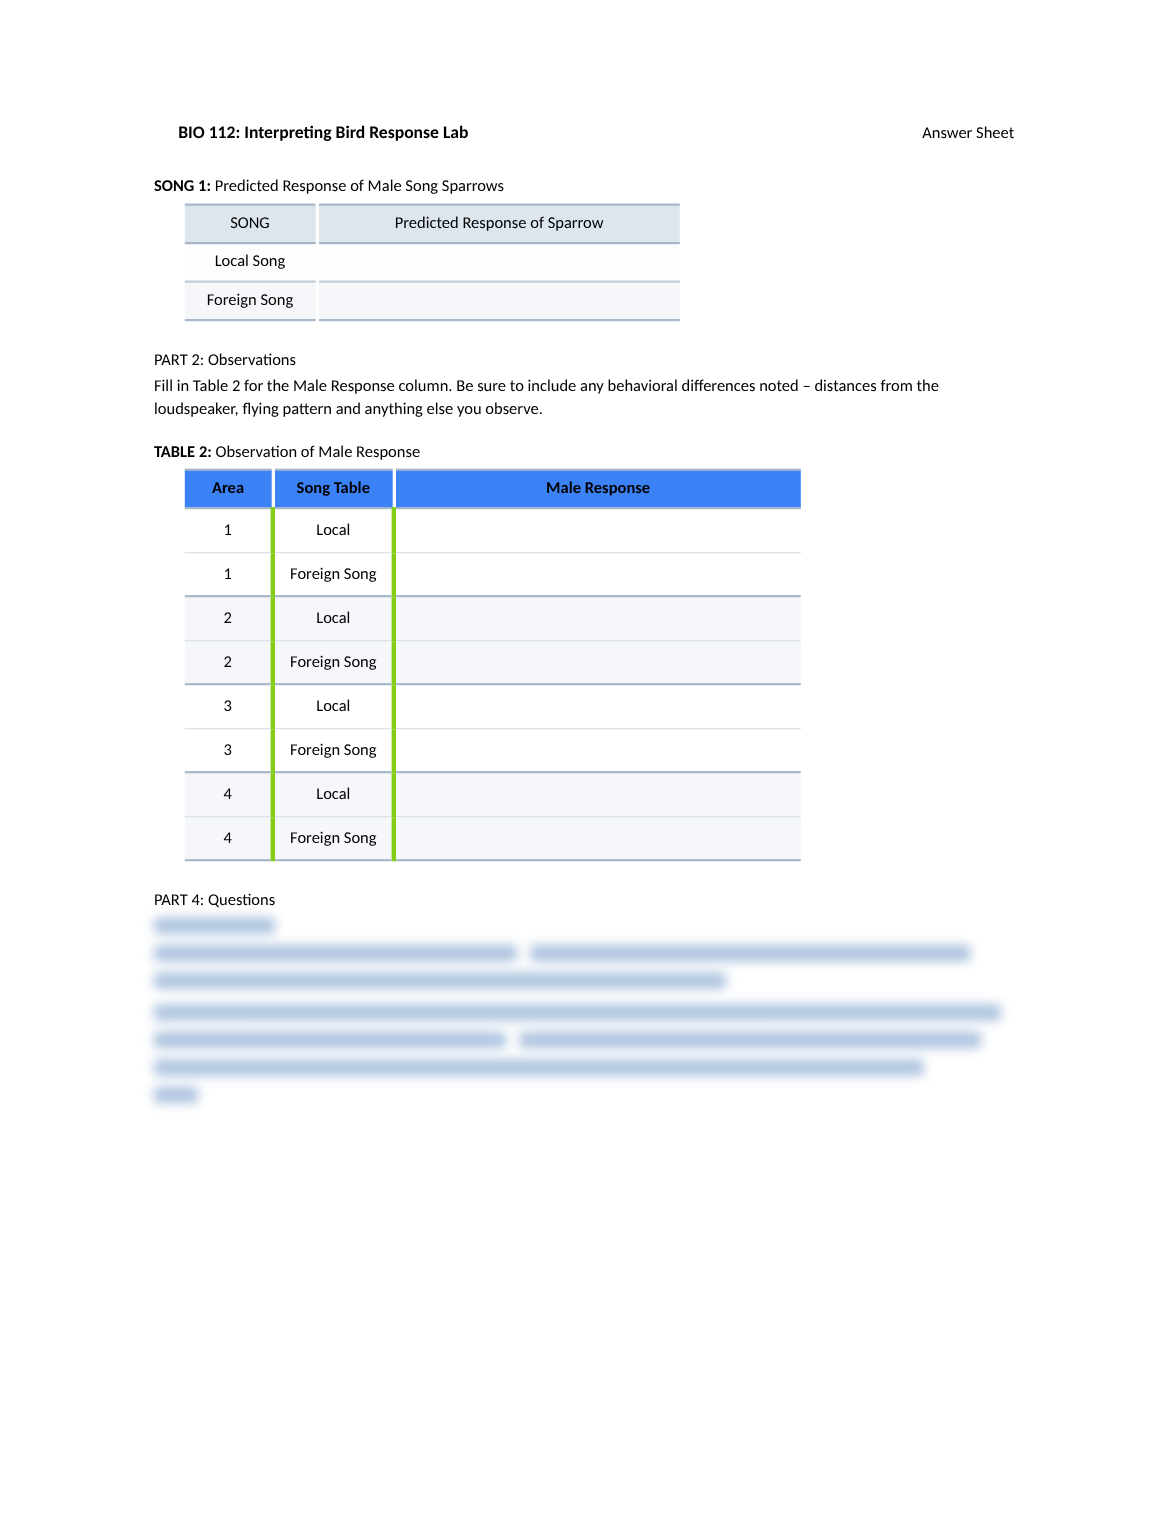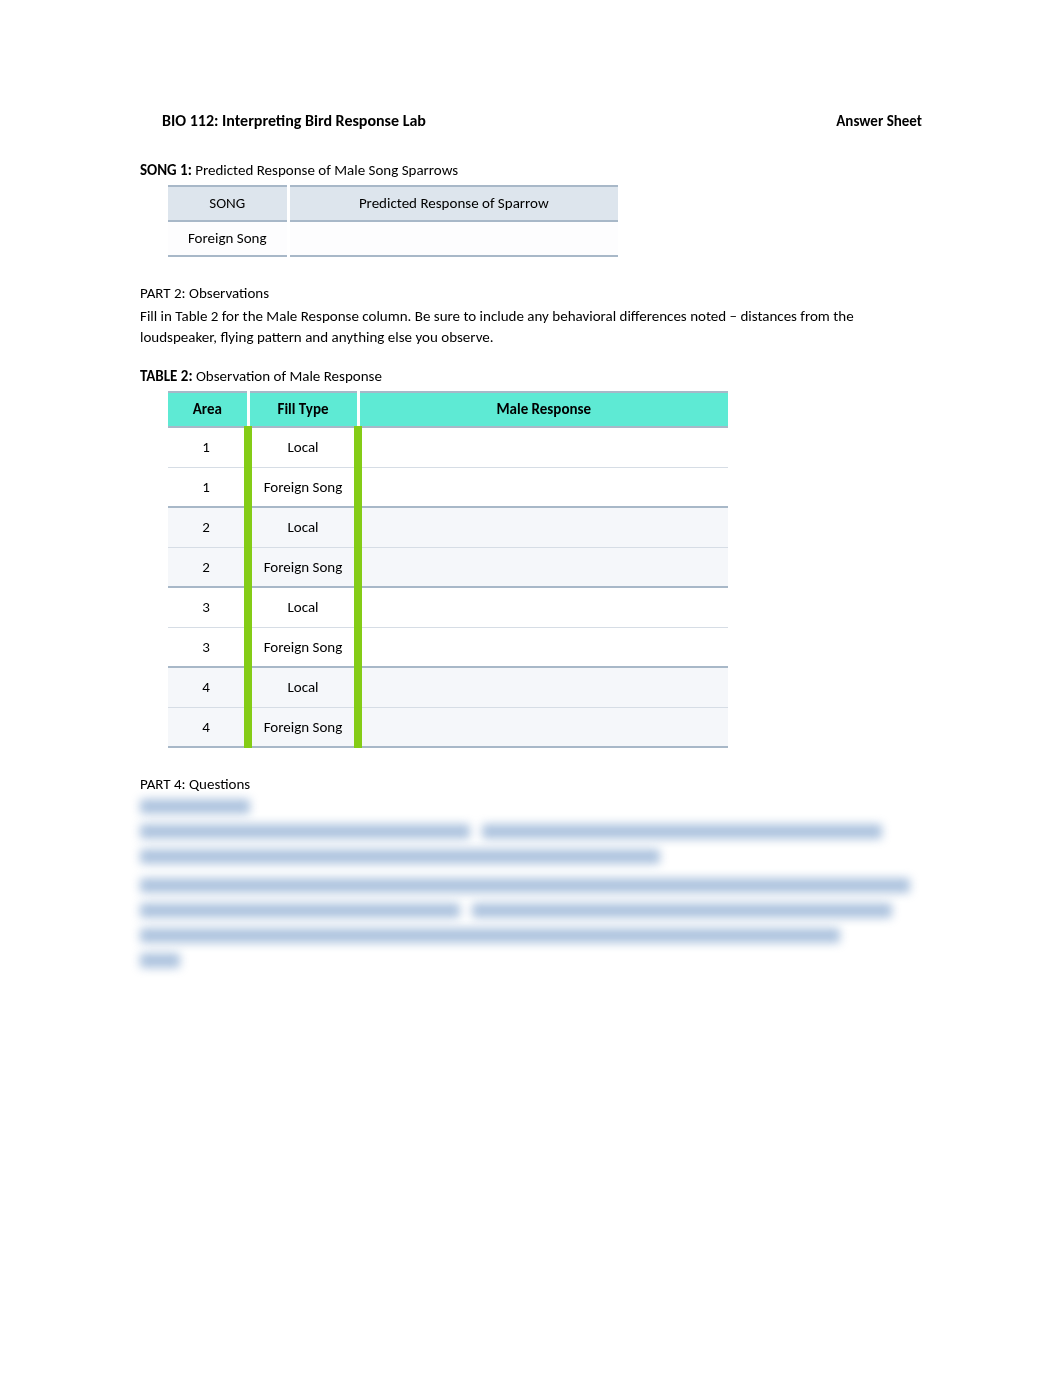--- a/index.html
+++ b/index.html
@@ -22,21 +22,21 @@
       justify-content: space-between;
       align-items: baseline;
       margin-bottom: 28px;
       padding-left: 22px;
     }
     .title {
       font-weight: bold;
       font-size: 16px;
     }
     .answer-sheet {
-      font-weight: bold;
+      font-weight: normal;
       font-size: 15px;
     }
     .table-label {
       font-size: 15px;
       margin-bottom: 4px;
     }
     .table-label b {
       font-weight: bold;
     }
     
@@ -94,39 +94,39 @@
     
     .table2-wrap {
       margin-left: 28px;
       margin-bottom: 26px;
     }
     table.t2 {
       border-collapse: collapse;
       width: 560px;
     }
     table.t2 th {
-      background: #5eead4;
+      background: #3b82f6;
       border-top: 2px solid #a8b8c8;
       border-bottom: 2px solid #a8b8c8;
       border-left: 3px solid #ffffff;
       font-weight: bold;
       padding: 6px 10px;
       text-align: center;
       font-size: 15px;
     }
     table.t2 th:first-child {
       border-left: none;
       width: 80px;
     }
     table.t2 th:nth-child(2) {
       width: 110px;
     }
     table.t2 td {
       border-bottom: 1px solid #d6dde5;
-      border-left: 8px solid #84cc16;
+      border-left: 4px solid #84cc16;
       padding: 8px 10px;
       text-align: center;
       font-size: 15px;
       height: 40px;
     }
     table.t2 td:first-child {
       border-left: none;
     }
     table.t2 tbody tr:nth-child(4n+1) td,
     table.t2 tbody tr:nth-child(4n+2) td {
@@ -179,39 +179,43 @@
 <div class="table1-wrap">
   <table class="t1">
     <thead>
       <tr>
         <th>SONG</th>
         <th>Predicted Response of Sparrow</th>
       </tr>
     </thead>
     <tbody>
       <tr>
+        <td>Local Song</td>
+        <td></td>
+      </tr>
+      <tr>
         <td>Foreign Song</td>
         <td></td>
       </tr>
     </tbody>
   </table>
 </div>
 
 <div class="section-head">PART 2: Observations</div>
 <div class="section-text">Fill in Table 2 for the Male Response column. Be sure to include any behavioral differences noted – distances from the loudspeaker, flying pattern and anything else you observe.</div>
 
 <div class="table-label">
   <b>TABLE 2:</b><span> Observation of Male Response</span>
 </div>
 <div class="table2-wrap">
   <table class="t2">
     <thead>
       <tr>
         <th>Area</th>
-        <th>Fill Type</th>
+        <th>Song Table</th>
         <th>Male Response</th>
       </tr>
     </thead>
     <tbody>
       <tr>
         <td>1</td>
         <td>Local</td>
         <td></td>
       </tr>
       <tr class="group-end">

